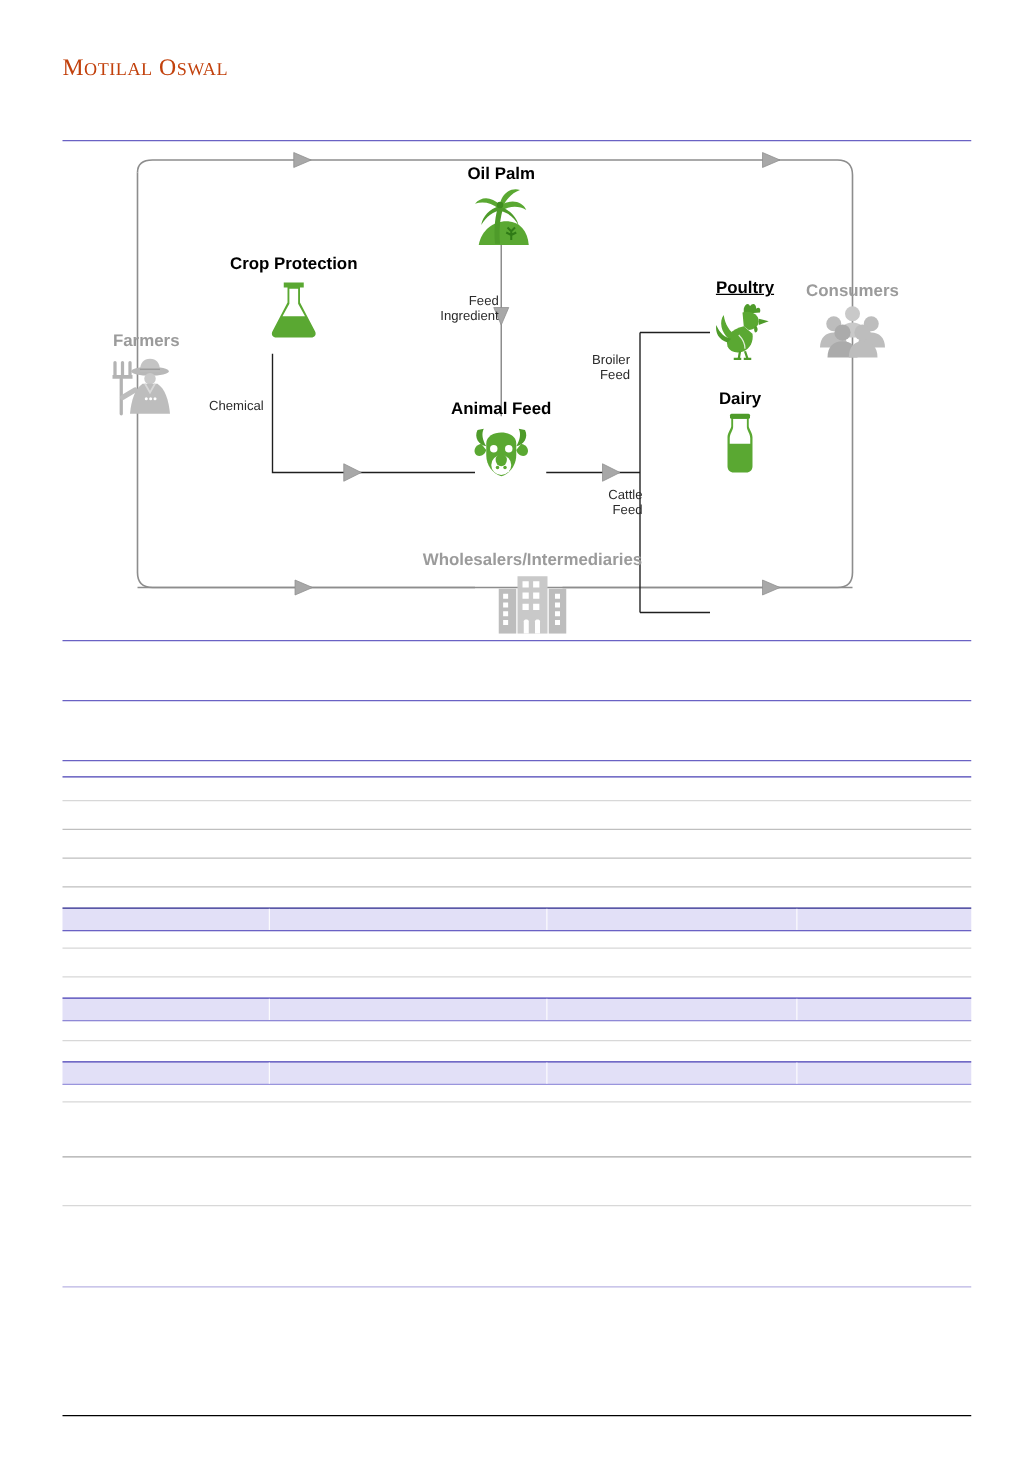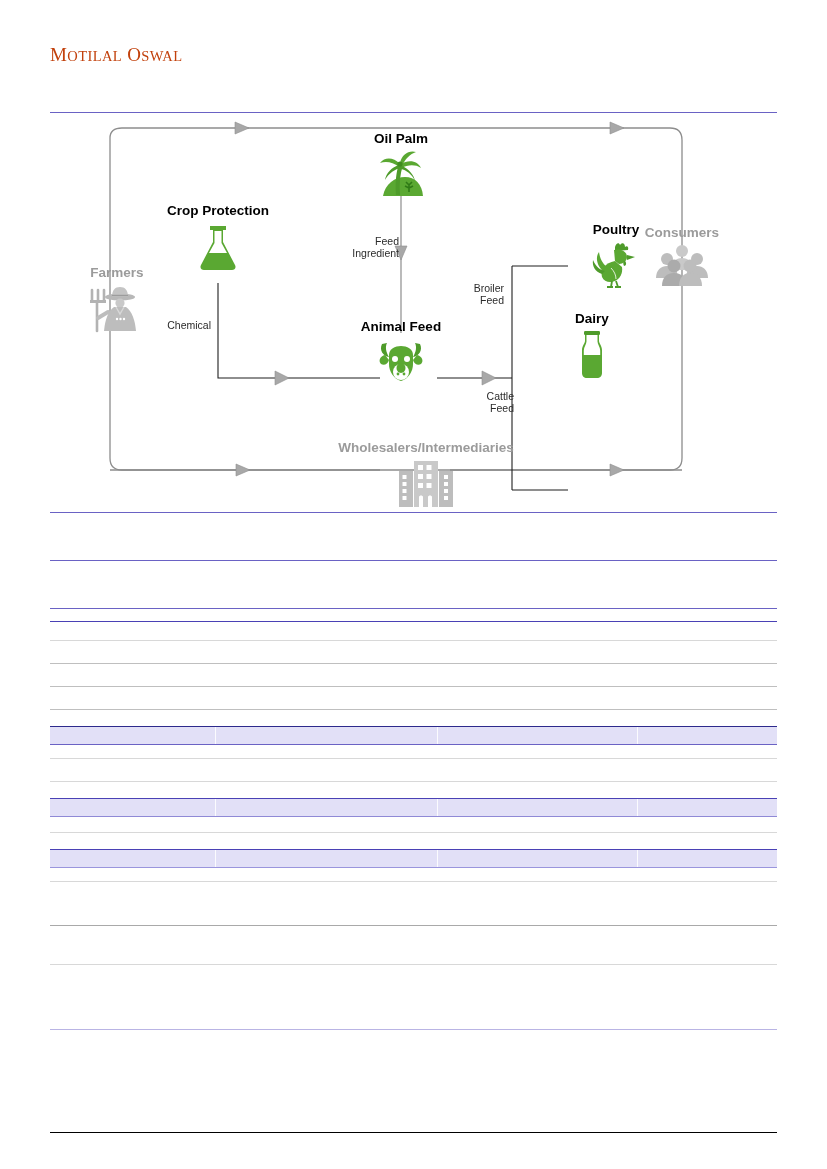--- a/index.html
+++ b/index.html
@@ -168,21 +168,21 @@
         <path d="M26,14 C34,9 43,11 46,18 C40,14 32,15 27,18 Z" fill="#5aa832"></path>
         <path d="M24,15 C17,17 11,23 10,30 C14,23 20,19 26,18 Z" fill="#4e9b2a"></path>
         <path d="M27,16 C34,19 39,25 40,31 C37,24 31,20 26,19 Z" fill="#4e9b2a"></path>
         <circle cx="25" cy="14" r="2.6" fill="#3f8c1f"></circle>
 
         <path d="M34,42 L34,34 M30,36 L34,38 M38,36 L34,38 M31,32 L34,35 M37,32 L34,35" stroke="#2f7a16" stroke-width="1.6" fill="none"></path>
       </svg>
     </div>
   </div>
 
-  <div class="node green" style="left:88px; top:86px;">
+  <div class="node green" style="left:105px; top:86px;">
     <div class="node-label">Crop Protection</div>
     <div class="node-icon">
       <svg width="44" height="50" viewBox="0 0 44 50">
         <path d="M14,4 L30,4 L30,8 L27,8 L27,20 L39,43 C40.5,46 38.5,48 36,48 L8,48 C5.5,48 3.5,46 5,43 L17,20 L17,8 L14,8 Z" fill="#5aa832"></path>
         <path d="M18.5,9 L25.5,9 L25.5,21 L31,31 L13,31 L18.5,21 Z" fill="#ffffff"></path>
       </svg>
     </div>
   </div>
 
   <div class="node gray" style="left:-13px; top:124px;margin-top:24px;">
@@ -228,21 +228,21 @@
         <circle cx="32" cy="21" r="3" fill="#ffffff"></circle>
 
         <ellipse cx="26" cy="34" rx="8" ry="8" fill="#ffffff"></ellipse>
         <ellipse cx="26" cy="30" rx="4.5" ry="5" fill="#5aa832"></ellipse>
         <circle cx="23" cy="36" r="1.4" fill="#5aa832"></circle>
         <circle cx="29" cy="36" r="1.4" fill="#5aa832"></circle>
       </svg>
     </div>
   </div>
 
-  <div class="node green" style="left:486px; top:105px;">
+  <div class="node green" style="left:466px; top:105px;text-decoration:underline;">
     <div class="node-label">Poultry</div>
     <div class="node-icon">
       <svg width="50" height="48" viewBox="0 0 50 48">
 
         <path d="M24,6 C25,2 28,1 29,4 C31,1 34,2 34,6 C36,4 38,6 37,9 L24,10 Z" fill="#4e9b2a"></path>
 
         <path d="M23,9 C29,7 36,10 36,16 C36,20 32,23 28,23 L24,20 Z" fill="#5aa832"></path>
 
         <path d="M36,14 L44,16 L36,19 Z" fill="#4e9b2a"></path>
 

